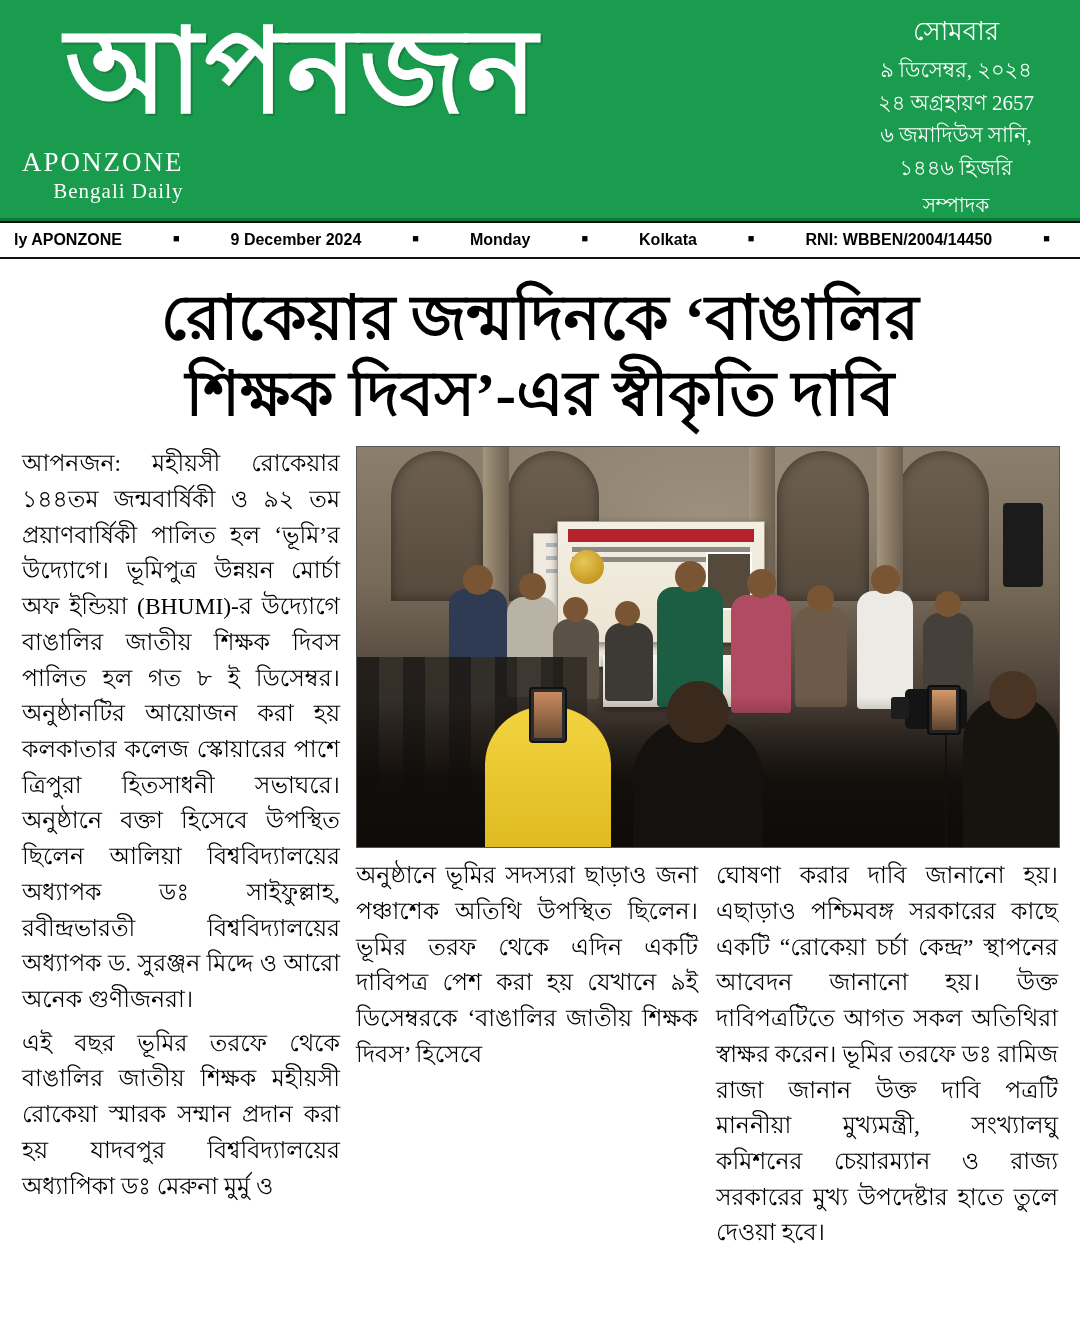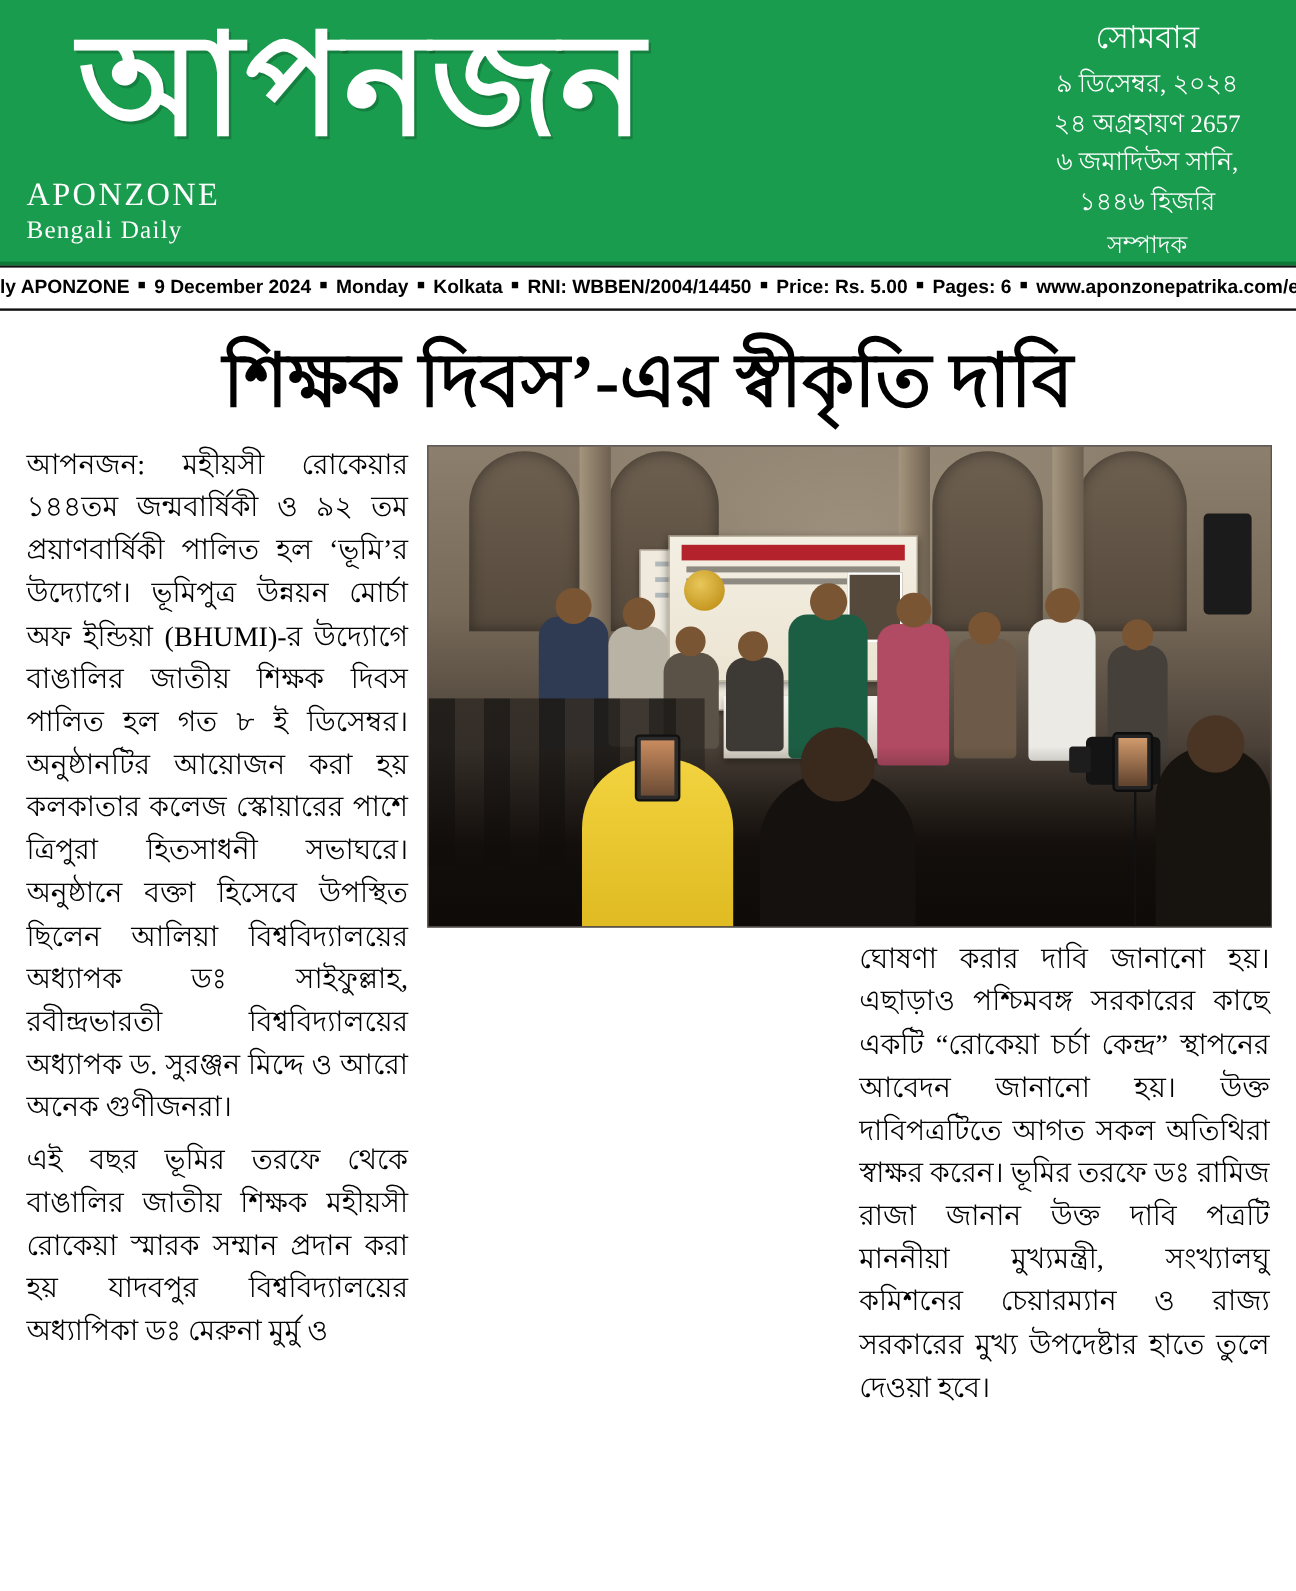--- a/index.html
+++ b/index.html
@@ -58,21 +58,21 @@
     font-size: 27px;
     letter-spacing: 2px;
     font-weight: normal;
     display: block;
     line-height: 1.1;
   }
   .logo-sub-en .l2 {
     font-size: 21px;
     letter-spacing: 1px;
     display: block;
-    text-align: left;
+    text-align: right;
     line-height: 1.3;
   }
   .tagline {
     position: absolute;
     left: 240px;
     top: 168px;
     border: 2px solid #ffffff;
     background: #c8102e;
     color: #ffffff;
     font-size: 23px;
@@ -108,21 +108,22 @@
     border-bottom: 2px solid #111;
     height: 34px;
     display: flex;
     align-items: center;
     font-family: "Liberation Sans", sans-serif;
     font-size: 16px;
     font-weight: bold;
     color: #000;
     overflow: hidden;
     white-space: nowrap;
-    padding-left: 0;
+    padding-left: 14px;
+    gap: 44px;
   }
   .infobar span.sep {
     color: #000;
     padding: 0 7px;
     font-size: 11px;
     position: relative;
     top: -2px;
   }
 
   
@@ -423,20 +424,21 @@
   <span>RNI: WBBEN/2004/14450</span>
   <span class="sep">■</span>
   <span>Price: Rs. 5.00</span>
   <span class="sep">■</span>
   <span>Pages: 6</span>
   <span class="sep">■</span>
   <span>www.aponzonepatrika.com/epaper.php</span>
 </div>
 
 <div class="headline">
+  <div>রোকেয়ার জন্মদিনকে ‘বাঙালির</div>
   <div>শিক্ষক দিবস’-এর স্বীকৃতি দাবি</div>
 </div>
 
 <div class="content">
 
   <div class="col col-left">
     <p class="para">আপনজন: মহীয়সী রোকেয়ার ১৪৪তম জন্মবার্ষিকী ও ৯২ তম প্রয়াণবার্ষিকী পালিত হল ‘ভূমি’র উদ্যোগে। ভূমিপুত্র উন্নয়ন মোর্চা অফ ইন্ডিয়া (BHUMI)-র উদ্যোগে বাঙালির জাতীয় শিক্ষক দিবস পালিত হল গত ৮ ই ডিসেম্বর। অনুষ্ঠানটির আয়োজন করা হয় কলকাতার কলেজ স্কোয়ারের পাশে ত্রিপুরা হিতসাধনী সভাঘরে। অনুষ্ঠানে বক্তা হিসেবে উপস্থিত ছিলেন আলিয়া বিশ্ববিদ্যালয়ের অধ্যাপক ডঃ সাইফুল্লাহ, রবীন্দ্রভারতী বিশ্ববিদ্যালয়ের অধ্যাপক ড. সুরঞ্জন মিদ্দে ও আরো অনেক গুণীজনরা।</p>
     <p class="para">এই বছর ভূমির তরফে থেকে বাঙালির জাতীয় শিক্ষক মহীয়সী রোকেয়া স্মারক সম্মান প্রদান করা হয় যাদবপুর বিশ্ববিদ্যালয়ের অধ্যাপিকা ডঃ মেরুনা মুর্মু ও</p>
   </div>
 
@@ -508,20 +510,21 @@
         <div class="camera"></div>
         <div class="phone2"></div>
 
         <div class="person" style="right:0; bottom:0; width:96px; height:150px; background:#17130f; border-radius:44px 44px 0 0;"></div>
         <div class="head" style="right:22px; bottom:128px; width:48px; height:48px; background:#4a3424;"></div>
       </div>
     </div>
 
     <div class="cols2">
       <div class="col">
+        <p class="para">অনুষ্ঠানে ভূমির সদস্যরা ছাড়াও জনা পঞ্চাশেক অতিথি উপস্থিত ছিলেন। ভূমির তরফ থেকে এদিন একটি দাবিপত্র পেশ করা হয় যেখানে ৯ই ডিসেম্বরকে ‘বাঙালির জাতীয় শিক্ষক দিবস’ হিসেবে</p>
       </div>
       <div class="col">
         <p class="para">ঘোষণা করার দাবি জানানো হয়। এছাড়াও পশ্চিমবঙ্গ সরকারের কাছে একটি “রোকেয়া চর্চা কেন্দ্র” স্থাপনের আবেদন জানানো হয়। উক্ত দাবিপত্রটিতে আগত সকল অতিথিরা স্বাক্ষর করেন। ভূমির তরফে ডঃ রামিজ রাজা জানান উক্ত দাবি পত্রটি মাননীয়া মুখ্যমন্ত্রী, সংখ্যালঘু কমিশনের চেয়ারম্যান ও রাজ্য সরকারের মুখ্য উপদেষ্টার হাতে তুলে দেওয়া হবে।</p>
       </div>
     </div>
 
   </div>
 </div>
 
 </body></html>

